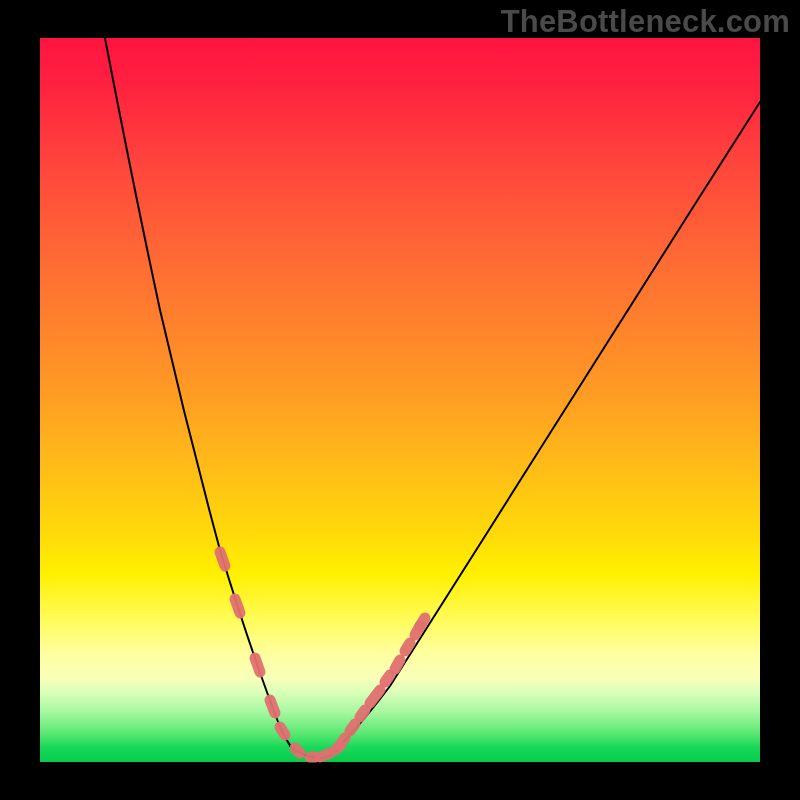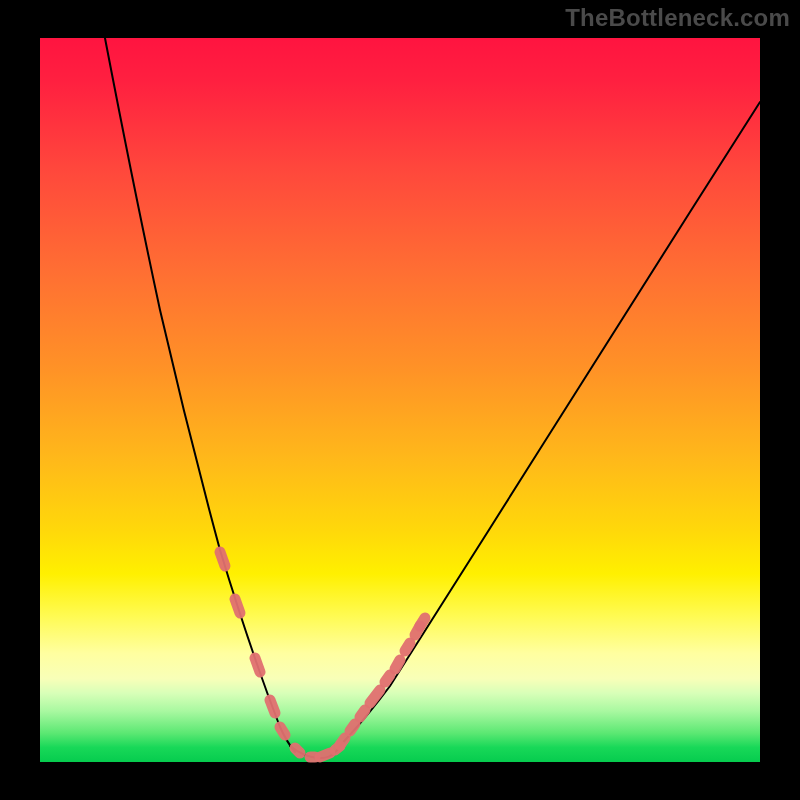--- a/index.html
+++ b/index.html
@@ -15,21 +15,21 @@
     position: relative;
     width: 800px;
     height: 800px;
     background: #000;
   }
   .watermark {
     position: absolute;
     top: 4px;
     right: 10px;
     color: #4a4a4a;
-    font-size: 24px;
+    font-size: 31px;
     font-weight: 600;
     letter-spacing: 0.2px;
     z-index: 5;
   }
   .plot-area {
     position: absolute;
     left: 40px;
     top: 38px;
     width: 720px;
     height: 724px;

